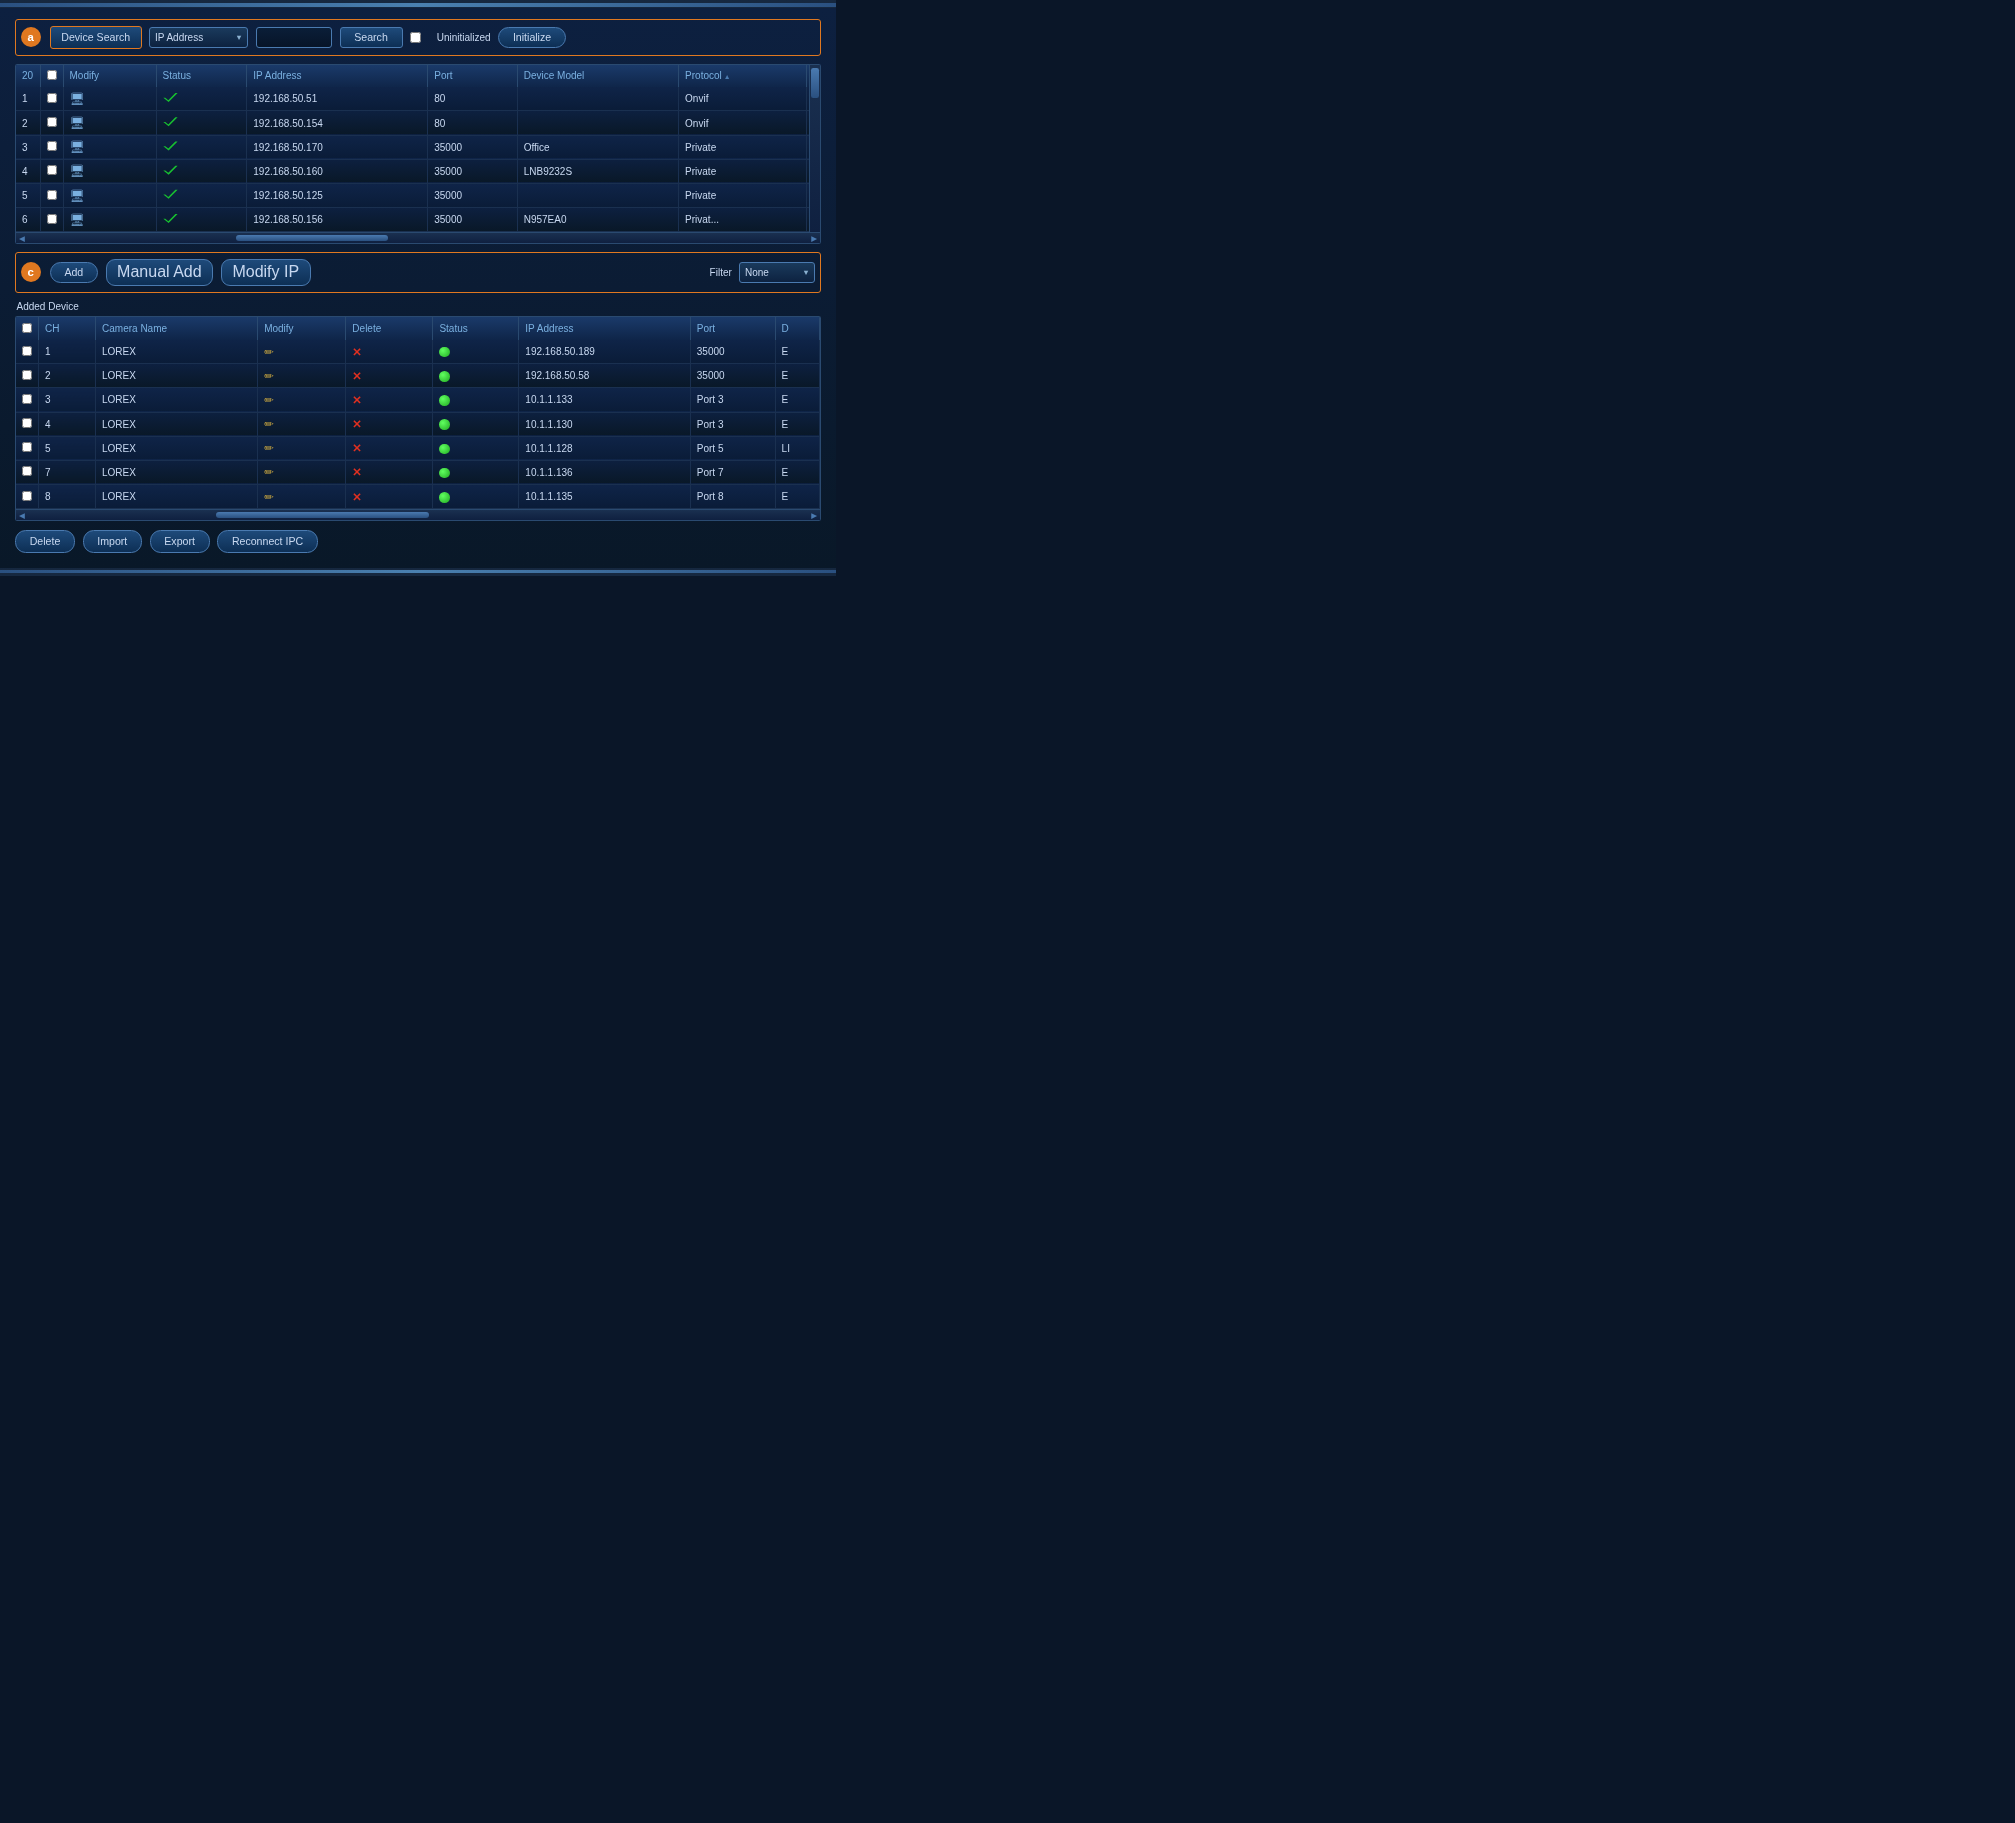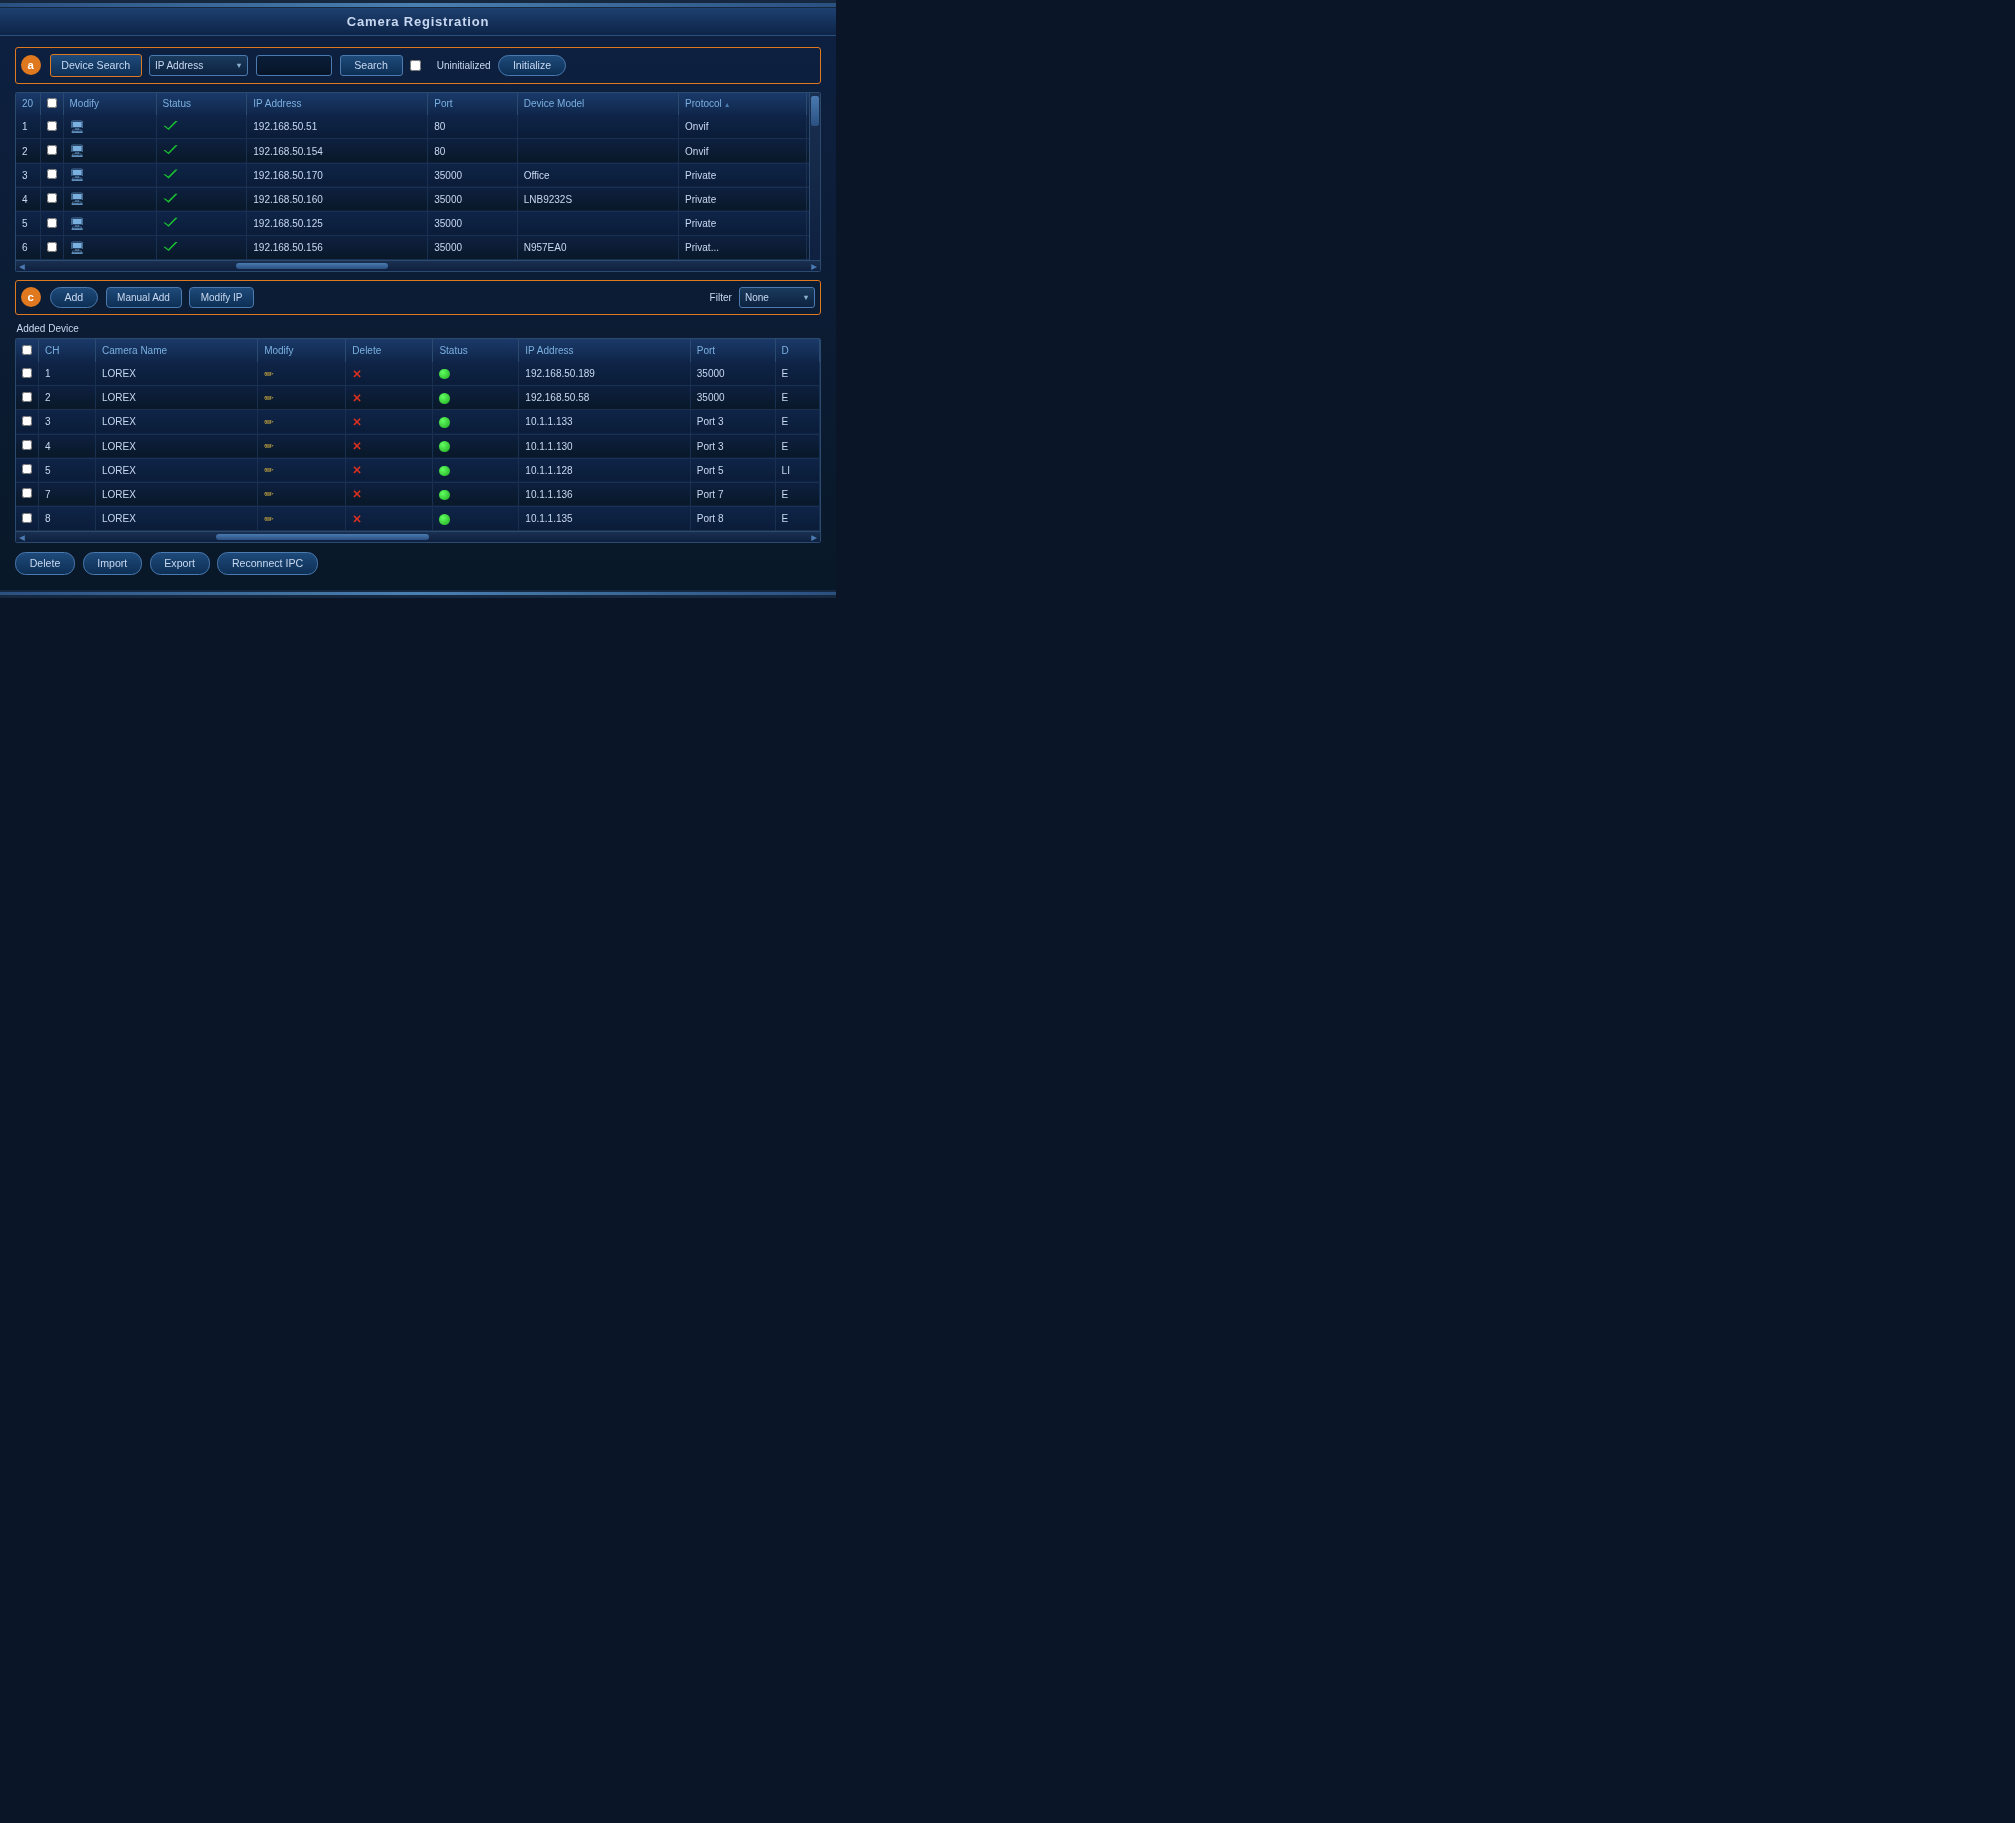--- a/index.html
+++ b/index.html
@@ -229,24 +229,24 @@
       border-radius: 10.6px;
       color: #c8d8f0;
       padding: 3.8px 13.7px;
       font-size: 10.6px;
       cursor: pointer;
     }
 
     .btn-manual-add, .btn-modify-ip {
       background: linear-gradient(180deg, #1e4a7a 0%, #0d2f55 100%);
       border: 0.8px solid #4a7ab0;
-      border-radius: 4px;
+      border-radius: 9px;
       color: #c8d8f0;
       padding: 3.8px 10.6px;
-      font-size: 10px;
+      font-size: 16px;
       cursor: pointer;
     }
 
     .filter-label {
       margin-left: auto;
       color: #c8d8f0;
       font-size: 10px;
     }
 
     .filter-select {
@@ -418,23 +418,20 @@
       font-size: 6.8px;
       color: #4a7ab0;
     }
   </style>
 </head>
 <body>
 
 <div class="outer-wrap">
   <div class="top-stripe"></div>
 
-  <div class="title-bar">
-    <span>Camera Registration</span>
-  </div>
 
   <div class="main-content">
 
     <div class="toolbar-a">
       <div class="label-badge">a</div>
 
       <button class="btn-device-search">Device Search</button>
 
       <div class="dropdown-select">
         <span>IP Address</span>

